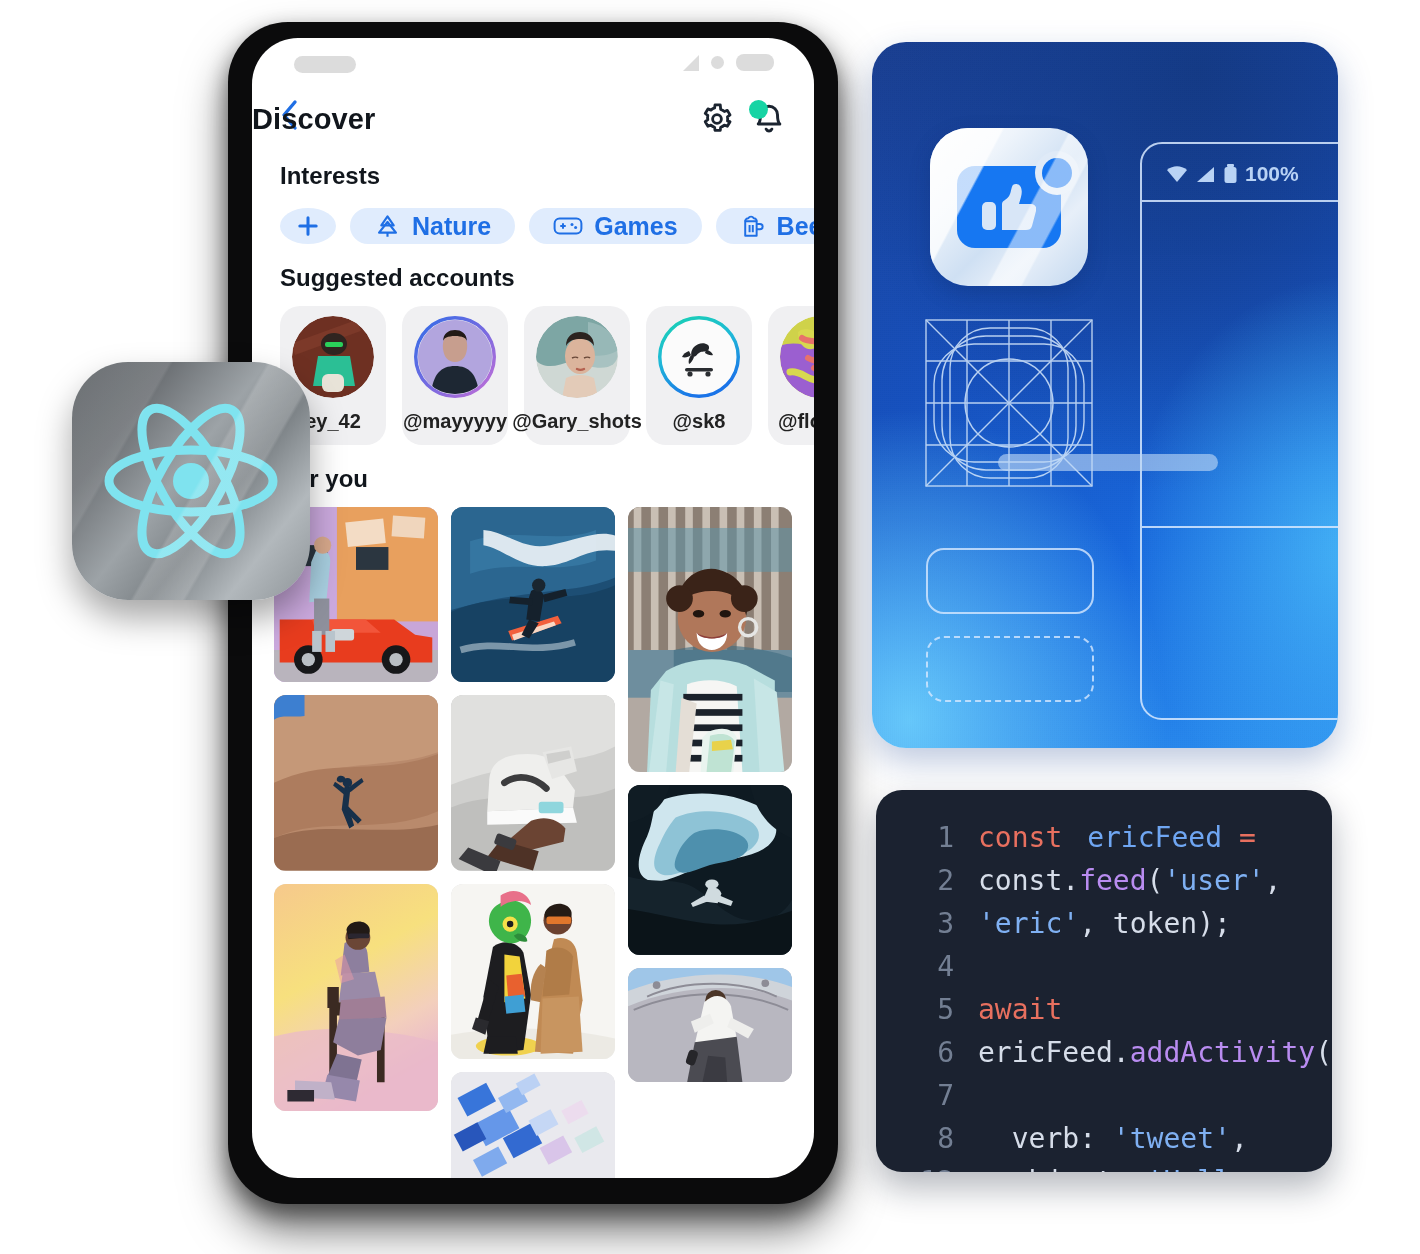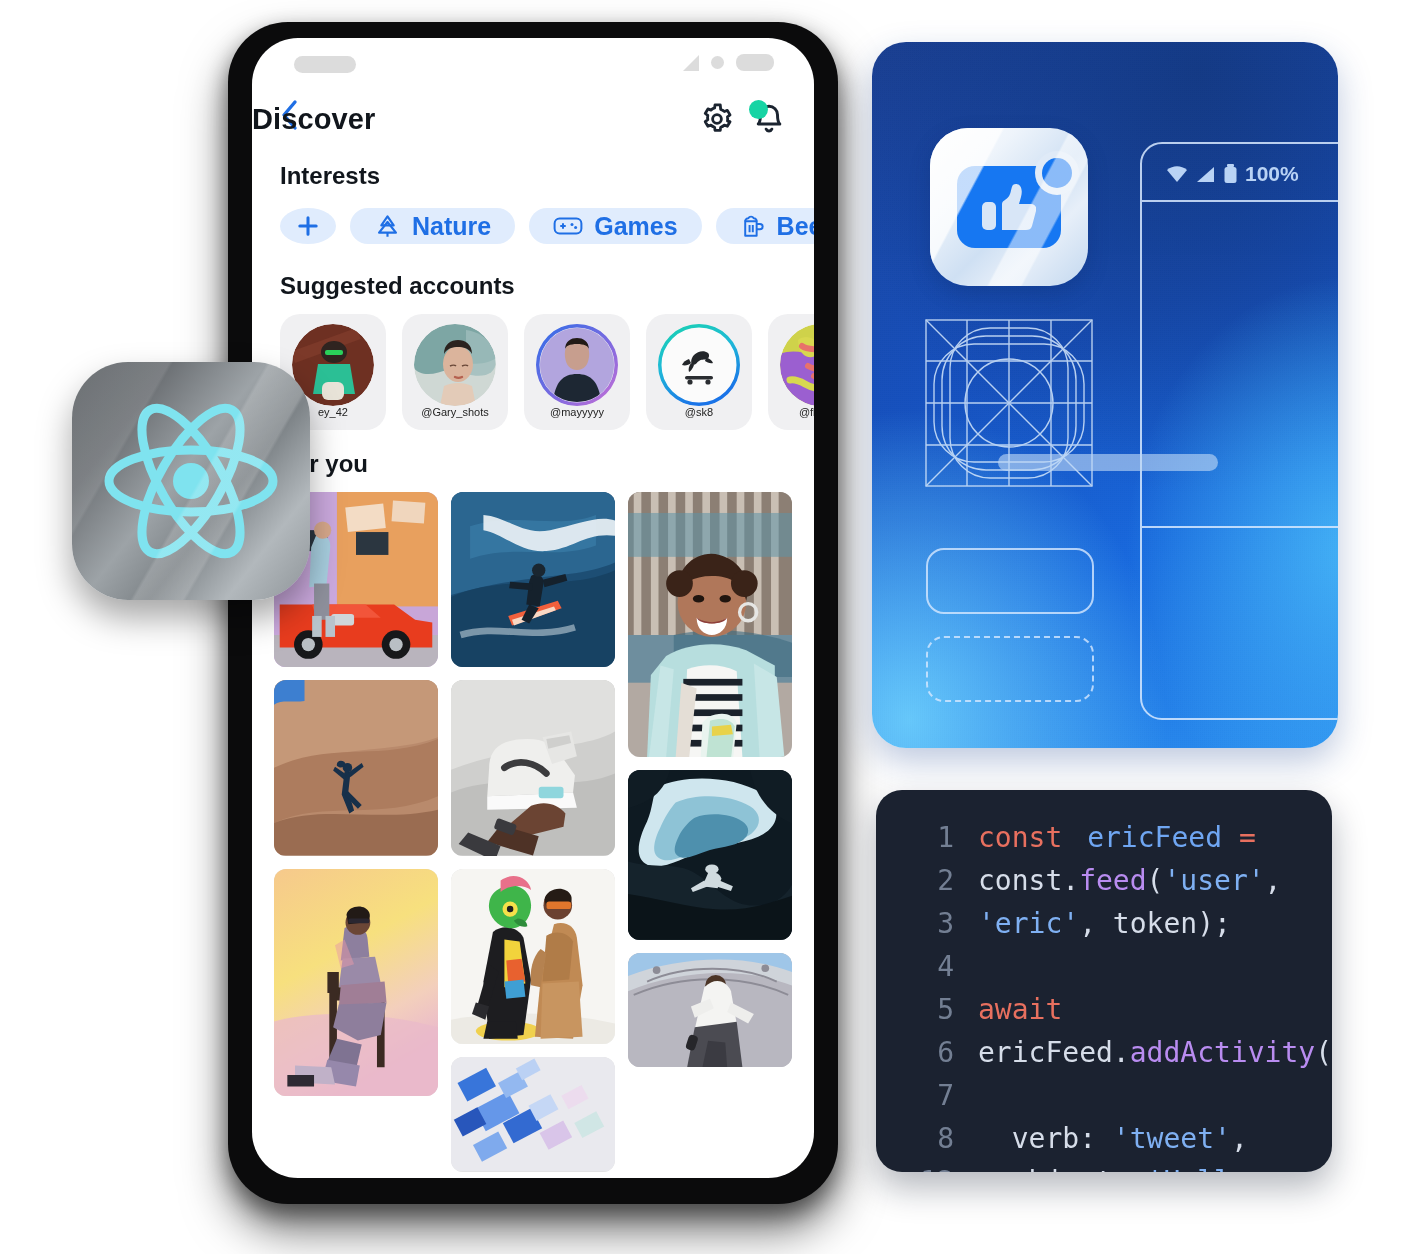--- a/index.html
+++ b/index.html
@@ -47,21 +47,21 @@
         gap:11px;padding:0 24px;color:#1f6fe5;font-size:25px;font-weight:700;white-space:nowrap;
         cursor:pointer;flex:0 0 auto;}
   .chip.plus{width:56px;padding:0;justify-content:center;border-radius:50%;}
   .chip svg{display:block;}
 
   
   .accounts{display:flex;gap:16px;padding:14px 0 0 28px;}
   .acct{width:106px;flex:0 0 auto;background:#f0f0f2;border-radius:20px;padding:10px 0 12px;
         display:flex;flex-direction:column;align-items:center;cursor:pointer;}
   .av{width:82px;height:82px;border-radius:50%;overflow:hidden;position:relative;}
-  .acct-name{font-size:11px;color:#222;white-space:nowrap;}
+  .acct-name{margin-top:12px;font-size:20px;color:#222;white-space:nowrap;font-weight:bold;}
 
   
   .feed{padding:14px 22px 0 22px;column-count:3;column-gap:13px;}
   .tile{width:100%;border-radius:12px;margin-bottom:13px;break-inside:avoid;display:block;
         background:#ddd;overflow:hidden;position:relative;cursor:pointer;}
 
   
   .bluecard{
     position:absolute;left:872px;top:42px;width:466px;height:706px;border-radius:34px;
     overflow:hidden;
@@ -195,21 +195,21 @@
             <path d="M4.5 8h11v14h-11z"></path>
             <path d="M15.5 10.5h3.2a2.6 2.6 0 0 1 0 5.2h-3.2"></path>
             <path d="M4.5 8a3 3 0 0 1 3-3 3 3 0 0 1 5.2 0 2.8 2.8 0 0 1 2.8 3"></path>
             <path d="M8.7 11.5v7M11.8 11.5v7"></path>
           </svg>
         </span>
         <span>Beer</span>
       </div>
     </div>
 
-    <div class="sec-title" style="padding-top:28px">Suggested accounts</div>
+    <div class="sec-title" style="padding-top:20px">Suggested accounts</div>
     <div class="accounts">
 
       <div class="acct">
         <div class="av">
           <svg viewBox="0 0 82 82" width="82" height="82">
             <defs>
                 <clipPath id="c1">
                   <circle cx="41" cy="41" r="41"></circle>
                 </clipPath>
               </defs>
@@ -217,43 +217,20 @@
               <rect width="82" height="82" fill="#6e3022"></rect>
               <rect x="6" y="14" width="70" height="12" fill="#8a4230" opacity=".5" transform="rotate(-20 41 41)"></rect>
               <ellipse cx="42" cy="28" rx="13" ry="11" fill="#2f2420"></ellipse>
               <rect x="33" y="26" width="18" height="5" rx="2" fill="#2ad05a"></rect>
               <path d="M26 40h32l5 30H21z" fill="#2bbf95"></path>
               <rect x="30" y="58" width="22" height="18" rx="6" fill="#e8e3d8"></rect>
             </g>
           </svg>
         </div>
         <div class="acct-name">ey_42</div>
-      </div>
-
-      <div class="acct">
-        <div class="av">
-          <svg viewBox="0 0 82 82" width="82" height="82">
-            <defs>
-                <clipPath id="c3">
-                  <circle cx="41" cy="41" r="41"></circle>
-                </clipPath>
-              </defs>
-            <g clip-path="url(#c3)">
-              <rect width="82" height="82" fill="#cfd8d4"></rect>
-              <path d="M0 0h82v34c-14 10-30 2-46 10S6 52 0 44z" fill="#7da6a4"></path>
-              <path d="M52 6c16 2 30 14 30 30s-14 18-30 14z" fill="#9dbdbb" opacity=".8"></path>
-              <ellipse cx="44" cy="40" rx="15" ry="18" fill="#dbb49c"></ellipse>
-              <path d="M30 30c0-10 7-14 14-14s14 4 14 14c-3-6-9-7-14-7s-11 1-14 7z" fill="#2b231f"></path>
-              <path d="M36 42c2-1 5-1 6 0M48 42c2-1 5-1 6 0" stroke="#6b4a3a" stroke-width="1.6" fill="none"></path>
-              <path d="M41 53c2 1 5 1 7 0" stroke="#b5614f" stroke-width="2.4" fill="none" stroke-linecap="round"></path>
-              <path d="M30 62c8-4 20-4 28 0l4 20H26z" fill="#e3cbb8"></path>
-            </g>
-          </svg>
-        </div>
-        <div class="acct-name">@Gary_shots</div>
       </div>
 
       <div class="acct">
         <div class="av">
           <svg viewBox="0 0 82 82" width="82" height="82">
             <defs>
               <linearGradient id="r2" x1="0" y1="0" x2="1" y2="1">
                 <stop offset="0" stop-color="#2f6de8"></stop>
                   <stop offset=".55" stop-color="#7b6ae0"></stop>
                   <stop offset="1" stop-color="#c76fd6"></stop>
@@ -266,20 +243,43 @@
             <g clip-path="url(#c2)">
               <rect width="82" height="82" fill="#a9a0dd"></rect>
               <rect width="82" height="82" fill="#b9a8e0" opacity=".6"></rect>
               <path d="M41 16c10 0 13 9 12 17s-5 13-12 13-11-5-12-13 2-17 12-17z" fill="#c79e8e"></path>
               <path d="M29 26c0-9 6-12 12-12s12 3 12 12c0-4-5-6-12-6s-12 2-12 6z" fill="#221a16"></path>
               <path d="M41 50c14 0 22 8 24 28H17c2-20 10-28 24-28z" fill="#1d2733"></path>
             </g>
           </svg>
         </div>
         <div class="acct-name">@mayyyyy</div>
+      </div>
+
+      <div class="acct">
+        <div class="av">
+          <svg viewBox="0 0 82 82" width="82" height="82">
+            <defs>
+                <clipPath id="c3">
+                  <circle cx="41" cy="41" r="41"></circle>
+                </clipPath>
+              </defs>
+            <g clip-path="url(#c3)">
+              <rect width="82" height="82" fill="#cfd8d4"></rect>
+              <path d="M0 0h82v34c-14 10-30 2-46 10S6 52 0 44z" fill="#7da6a4"></path>
+              <path d="M52 6c16 2 30 14 30 30s-14 18-30 14z" fill="#9dbdbb" opacity=".8"></path>
+              <ellipse cx="44" cy="40" rx="15" ry="18" fill="#dbb49c"></ellipse>
+              <path d="M30 30c0-10 7-14 14-14s14 4 14 14c-3-6-9-7-14-7s-11 1-14 7z" fill="#2b231f"></path>
+              <path d="M36 42c2-1 5-1 6 0M48 42c2-1 5-1 6 0" stroke="#6b4a3a" stroke-width="1.6" fill="none"></path>
+              <path d="M41 53c2 1 5 1 7 0" stroke="#b5614f" stroke-width="2.4" fill="none" stroke-linecap="round"></path>
+              <path d="M30 62c8-4 20-4 28 0l4 20H26z" fill="#e3cbb8"></path>
+            </g>
+          </svg>
+        </div>
+        <div class="acct-name">@Gary_shots</div>
       </div>
 
       <div class="acct">
         <div class="av">
           <svg viewBox="0 0 82 82" width="82" height="82">
             <defs>
               <linearGradient id="r4" x1="0" y1="0" x2="0.4" y2="1">
                 <stop offset="0" stop-color="#19d3b0"></stop>
                   <stop offset=".5" stop-color="#1fb8d8"></stop>
                   <stop offset="1" stop-color="#1a74e8"></stop>

